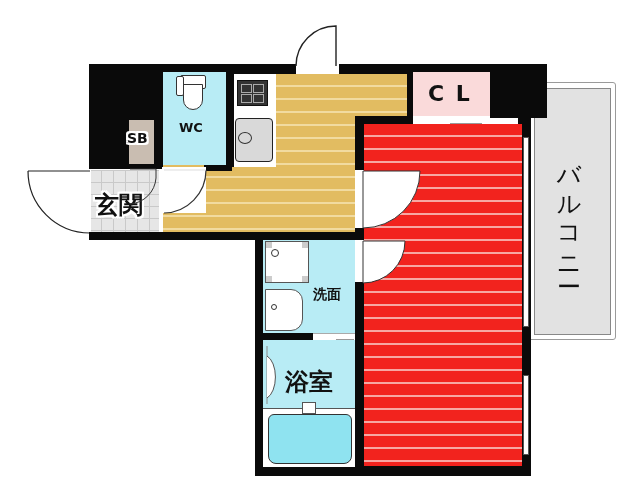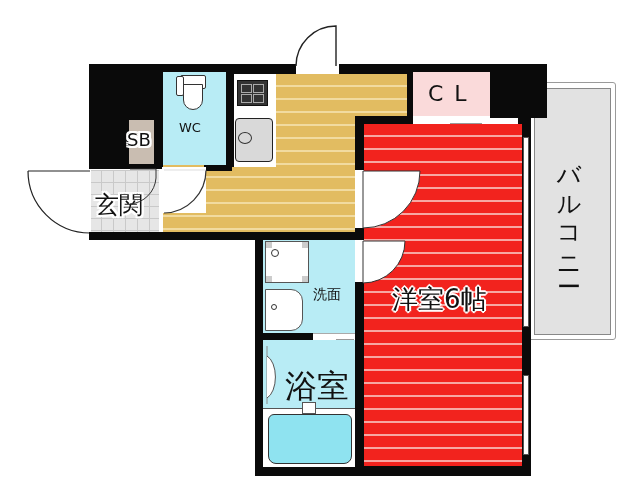--- a/index.html
+++ b/index.html
@@ -1,19 +1,19 @@
 <!DOCTYPE html>
 <html><head>
 <meta charset="utf-8">
 <style>
   html,body{margin:0;padding:0;background:#ffffff;}
   body{width:640px;height:492px;position:relative;overflow:hidden;font-family:"DejaVu Sans",sans-serif;}
   .abs{position:absolute;}
   .wall{background:#0a0a0a;}
-  .lbl{position:absolute;font-weight:normal;color:#111;white-space:nowrap;line-height:1;}
+  .lbl{position:absolute;font-weight:bold;color:#111;white-space:nowrap;line-height:1;}
   .halo{color:#111;text-shadow:-2px 0 #fff,2px 0 #fff,0 -2px #fff,0 2px #fff,-2px -2px #fff,2px 2px #fff,-2px 2px #fff,2px -2px #fff;}
   .halo-red{color:#111;text-shadow:-2px 0 #fff,2px 0 #fff,0 -2px #fff,0 2px #fff,-1px -1px #fff,1px 1px #fff,-1px 1px #fff,1px -1px #fff;}
   .wood{background:repeating-linear-gradient(180deg,#e2bc61 0px,#e2bc61 11px,#f1dba0 11px,#f1dba0 13px);}
   .redfloor{background:repeating-linear-gradient(180deg,#f2231e 0px,#f2231e 11px,#f7a7a3 11px,#f7a7a3 13px);}
   .tile{background-color:#e6e6e6;background-image:linear-gradient(#c9c9c9 1px,transparent 1px),linear-gradient(90deg,#c9c9c9 1px,transparent 1px);background-size:12px 12px;}
 </style>
 </head>
 <body>
 
 <div class="abs" style="left:0;top:0;width:640px;height:492px;">
@@ -49,21 +49,21 @@
   <div class="abs wall" style="left:226px;top:74px;width:6px;height:96px;"></div>
   <div class="abs wall" style="left:204px;top:165px;width:28px;height:6px;"></div>
 
   <div class="abs" style="left:163px;top:72px;width:63px;height:93px;background:#b8ecf5;"></div>
   <div class="abs" style="left:180px;top:75px;width:24px;height:12px;background:#fff;border:1px solid #333;border-radius:2px;"></div>
   <div class="abs" style="left:183px;top:84px;width:18px;height:24px;background:#fff;border:1px solid #333;border-radius:0 0 10px 10px;"></div>
   <div class="abs" style="left:176px;top:76px;width:6px;height:18px;background:#fff;border:1px solid #333;border-radius:2px;"></div>
   <div class="lbl" style="left:179px;top:121px;font-size:13px;">WC</div>
 
   <div class="abs" style="left:129px;top:120px;width:25px;height:44px;background:#c9bdb1;"></div>
-  <div class="lbl halo" style="left:127px;top:131px;font-size:18px;">SB</div>
+  <div class="lbl halo" style="left:127px;top:131px;font-size:14px;">SB</div>
 
   <div class="abs tile" style="left:89px;top:170px;width:70px;height:62px;"></div>
   <div class="abs" style="left:89px;top:170px;width:2px;height:62px;background:#fff;"></div>
   <div class="lbl halo" style="left:95px;top:193px;font-size:24px;">玄関</div>
   <svg class="abs" style="left:26px;top:168px;" width="68" height="68">
     <path d="M2 3 L64 3 M64 65 A62 62 0 0 1 2 3" fill="none" stroke="#222" stroke-width="1.2"></path>
   </svg>
   <svg class="abs" style="left:128px;top:168px;" width="30" height="40">
     <path d="M2 1 L28 1 L28 10 A28 28 0 0 1 2 36" fill="none" stroke="#333" stroke-width="1"></path>
   </svg>
@@ -84,21 +84,20 @@
     <path d="M1 1 L33 1 L17 28 Z" fill="#fff" stroke="#333" stroke-width="1"></path>
   </svg>
 
   <div class="abs redfloor" style="left:364px;top:124px;width:159px;height:342px;"></div>
   <div class="abs wall" style="left:355px;top:116px;width:58px;height:8px;"></div>
   <div class="abs wall" style="left:355px;top:116px;width:9px;height:360px;"></div>
   <div class="abs wall" style="left:255px;top:466px;width:276px;height:10px;"></div>
   <div class="abs wall" style="left:522px;top:118px;width:9px;height:358px;"></div>
   <div class="abs" style="left:523px;top:137px;width:6px;height:190px;background:#fff;border:1px solid #555;box-sizing:border-box;"></div>
   <div class="abs" style="left:523px;top:375px;width:6px;height:80px;background:#fff;border:1px solid #555;box-sizing:border-box;"></div>
-  <div class="lbl halo-red" style="left:392px;top:286px;font-size:26px;">洋室6帖</div>
 
   <div class="abs" style="left:355px;top:170px;width:9px;height:58px;background:#fff;"></div>
   <svg class="abs" style="left:362px;top:170px;" width="60" height="60">
     <path d="M1 58 A57 57 0 0 0 58 1 L1 1 Z" fill="#fff" stroke="#333" stroke-width="1"></path>
   </svg>
 
   <div class="abs" style="left:355px;top:240px;width:9px;height:42px;background:#fff;"></div>
   <svg class="abs" style="left:362px;top:240px;" width="46" height="46">
     <path d="M1 43 A42 42 0 0 0 43 1 L1 1 Z" fill="#fff" stroke="#333" stroke-width="1"></path>
   </svg>
@@ -117,21 +116,21 @@
   </div>
   <div class="lbl" style="left:313px;top:287px;font-size:14px;">洗面</div>
 
   <div class="abs wall" style="left:263px;top:333px;width:50px;height:7px;"></div>
   <div class="abs" style="left:313px;top:333px;width:42px;height:7px;background:#fff;border-top:1px solid #aaa;"></div>
   <svg class="abs" style="left:335px;top:339px;" width="20" height="18">
     <path d="M1 1 L19 1 L10 16 Z" fill="#fff" stroke="#333" stroke-width="1"></path>
   </svg>
 
   <div class="abs" style="left:263px;top:340px;width:92px;height:68px;background:#b8ecf5;"></div>
-  <div class="lbl" style="left:285px;top:370px;font-size:32px;">浴室</div>
+  <div class="lbl" style="left:285px;top:370px;font-size:24px;">浴室</div>
   <svg class="abs" style="left:263px;top:342px;" width="20" height="66">
     <path d="M4 4 L4 62" stroke="#888" stroke-width="1"></path>
     <path d="M4 14 A12 22 0 0 1 4 56" fill="#fff" stroke="#555" stroke-width="1"></path>
   </svg>
   <div class="abs" style="left:263px;top:408px;width:92px;height:58px;background:#fff;border-top:1px solid #555;"></div>
   <div class="abs" style="left:302px;top:402px;width:12px;height:10px;background:#fff;border:1px solid #555;"></div>
   <div class="abs" style="left:268px;top:414px;width:82px;height:48px;background:#8fe3f0;border:1px solid #333;border-radius:6px 6px 8px 8px;"></div>
 
 </div>
 

